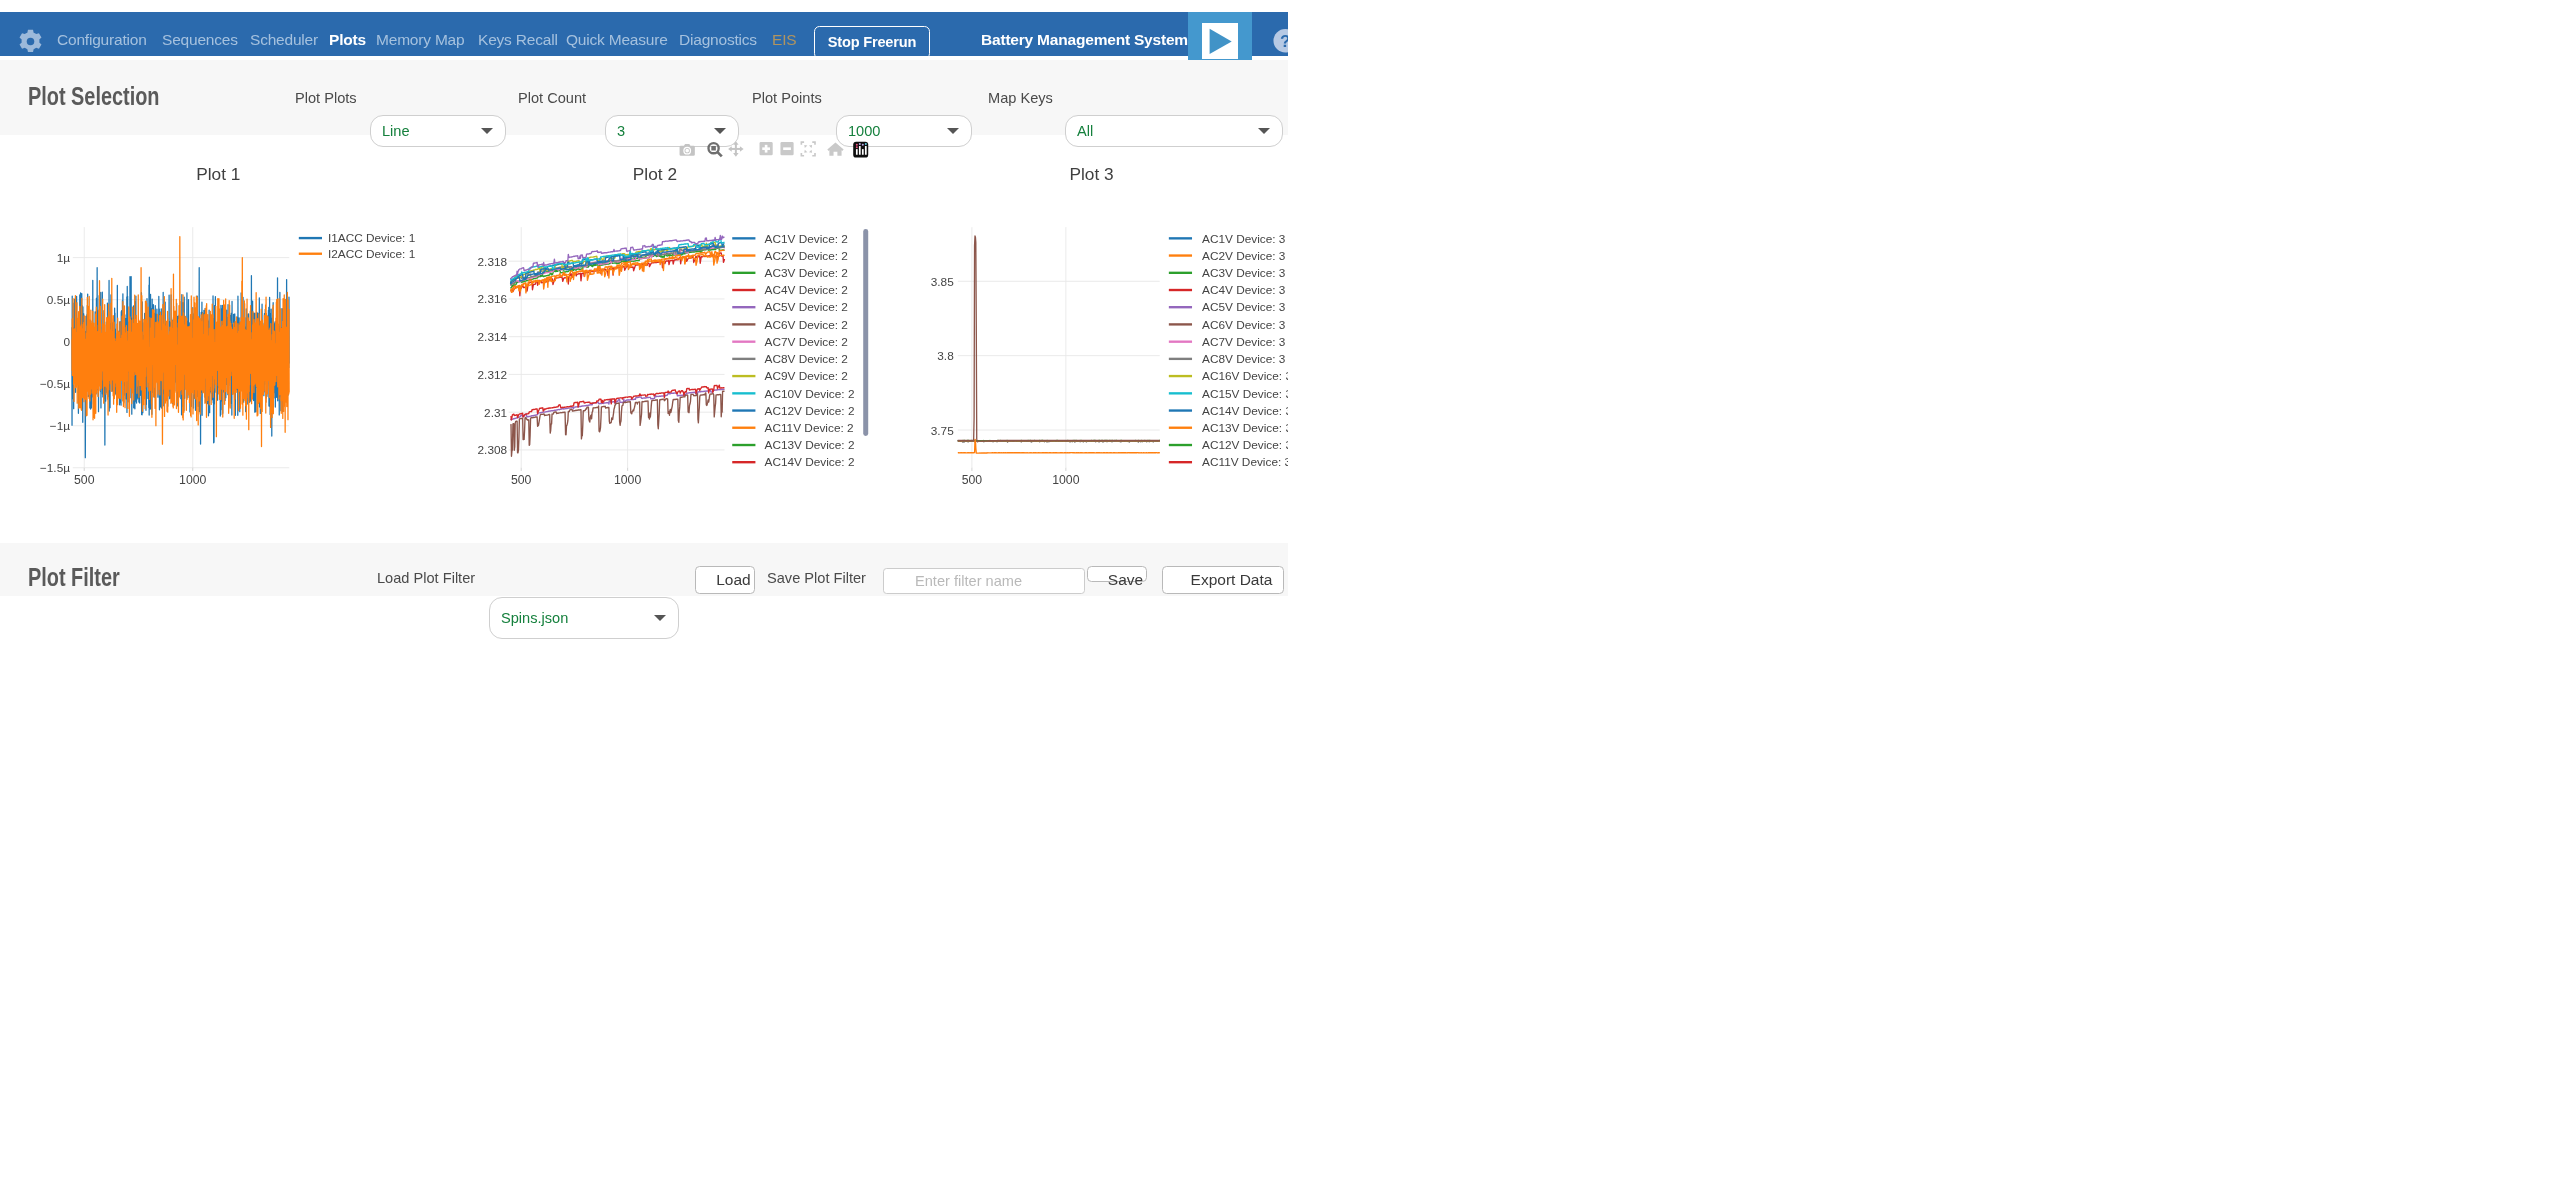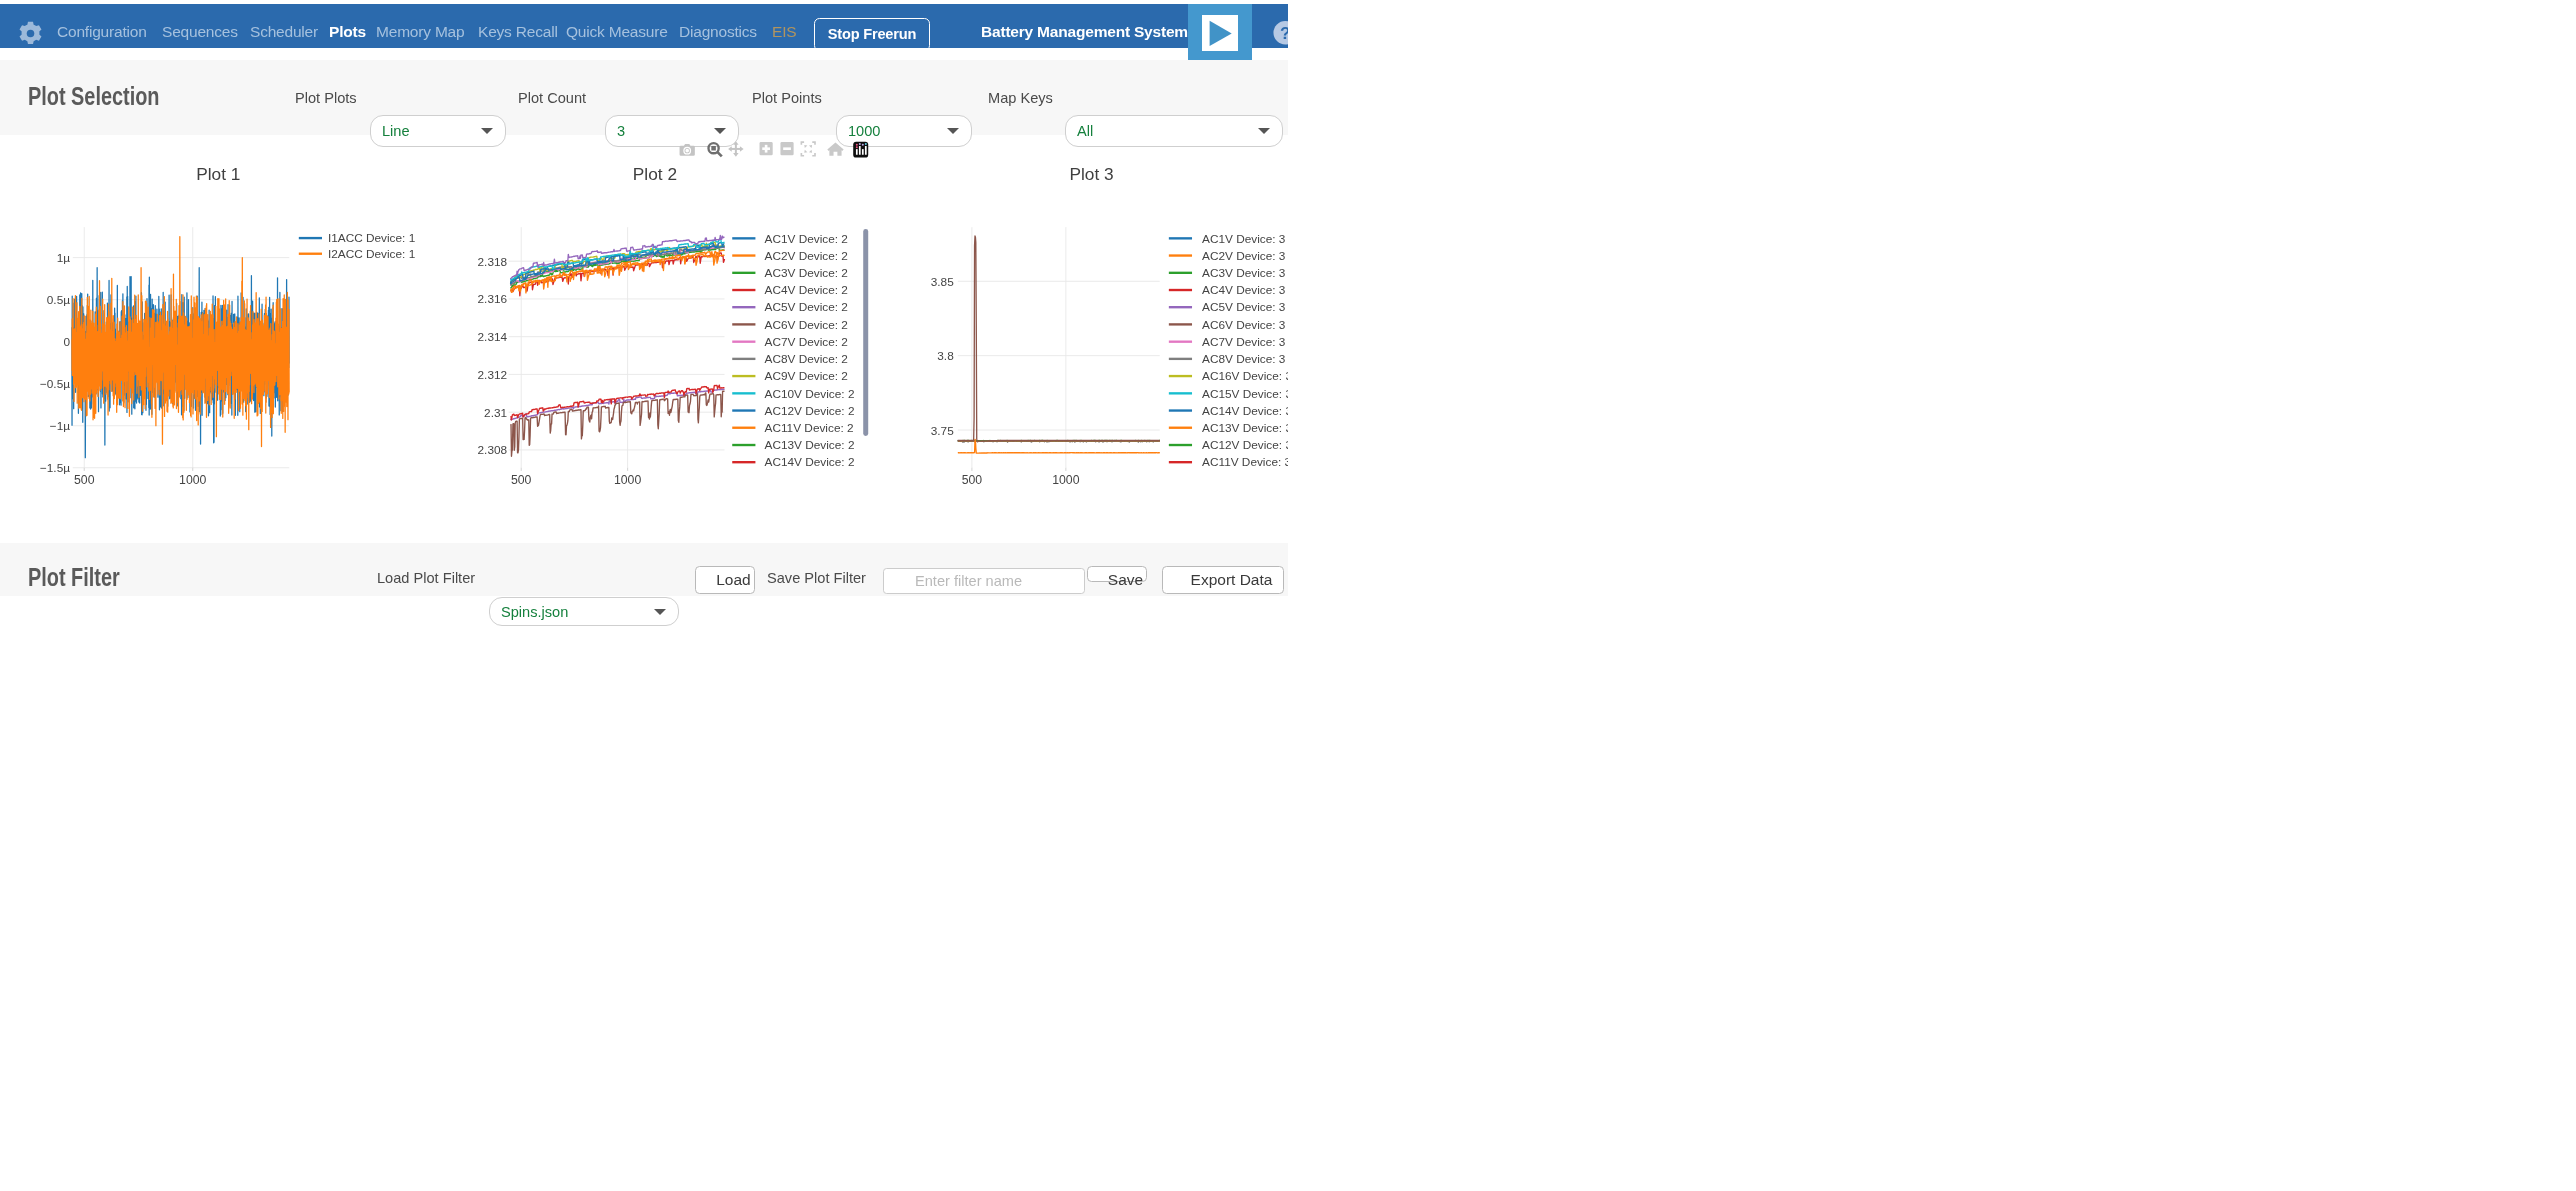--- a/index.html
+++ b/index.html
@@ -1,18 +1,18 @@
 <!DOCTYPE html>
 <html style="font-size:14.6px"><head><meta charset="utf-8">
 <style>
 * { margin:0; padding:0; box-sizing:border-box; }
 html,body { width:1288px; height:596px; overflow:hidden; background:#fff;
   font-family:"Liberation Sans", sans-serif; }
 .abs { position:absolute; }
-#nav { position:absolute; left:0; top:4px; width:1288px; height:44px; background:#2b6aad; }
+#nav { position:absolute; left:0; top:12px; width:1288px; height:44px; background:#2b6aad; }
 .nl { position:absolute; top:0; height:56px; line-height:56px; font-size:15.5px;
   letter-spacing:-0.2px; color:#a5c1de; white-space:nowrap; }
 #navind { position:absolute; left:322px; top:57px; width:47px; height:3.6px; background:#4498ce; }
 #stopbtn { position:absolute; left:814px; top:13.6px; width:116px; height:33px;
   border:1.4px solid #fff; border-radius:5.5px; color:#fff; font-size:14.6px; font-weight:bold;
   text-align:center; line-height:30px; letter-spacing:-0.2px; }
 #bms { position:absolute; left:981px; top:0; height:56px; line-height:56px; color:#fff;
   font-weight:bold; font-size:15.5px; letter-spacing:-0.2px; }
 #playbox { position:absolute; left:1188px; top:0; width:64px; height:60px; background:#4498ce; }
 #playsq { position:absolute; left:13.6px; top:11px; width:36px; height:36px; background:#fff; }
@@ -277,21 +277,21 @@
         <circle cx="941.95" cy="9.3" r="1.1" fill="#e8537f"></circle>
         <circle cx="941.95" cy="12.2" r="1.1" fill="#e8537f"></circle>
         <circle cx="945.25" cy="8.6" r="1.1" fill="#bda9ea"></circle>
         <circle cx="948.55" cy="9.3" r="1.1" fill="#bda9ea"></circle>
         <circle cx="951.85" cy="8.6" r="1.1" fill="#5fd0e2"></circle>
       </g>
     </svg></div>
 <div id="band2">
 <div class="abs h1" style="left:28px;top:20px;">Plot Filter</div>
 <div class="lbl" style="left:377px;top:27px;">Load Plot Filter</div>
-<div class="dd" style="left:489px;top:22px;width:190px;height:29px;">
+<div class="dd" style="left:489px;top:22px;width:190px;height:42px;">
       <span class="txt">Spins.json</span>
       <span class="caret"></span>
     </div>
 <div class="btn" style="left:695px;top:23px;width:60px;height:28px;line-height:26px;">Load</div>
 <div class="lbl" style="left:767px;top:27px;">Save Plot Filter</div>
 <input class="flt" style="left: 883px; top: 24.6px; width: 202px; height: 26px;" placeholder="Enter filter name">
 <div class="btn" style="left:1087px;top:23px;width:60px;height:16px;line-height:26px;">Save</div>
 <div class="btn" style="left:1162px;top:23px;width:122px;height:28px;line-height:26px;">Export Data</div>
 </div>
 

